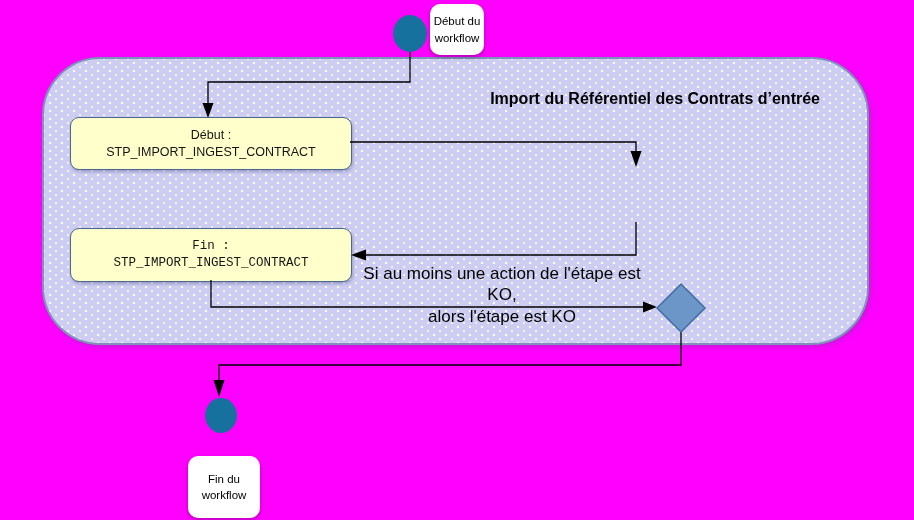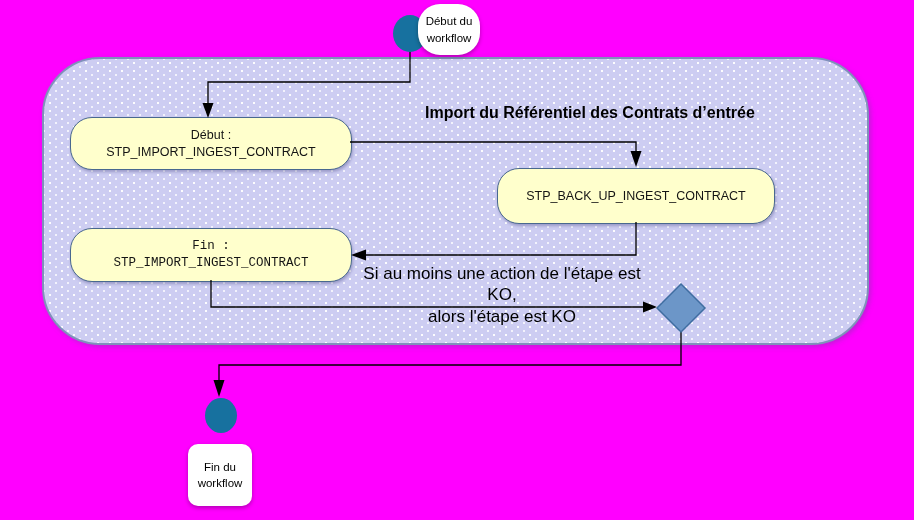--- a/index.html
+++ b/index.html
@@ -14,49 +14,49 @@
     background-image:
       radial-gradient(circle, rgba(255,255,255,0.95) 1px, rgba(255,255,255,0) 1.4px),
       radial-gradient(circle, rgba(255,255,255,0.75) 1px, rgba(255,255,255,0) 1.4px);
     background-size:12px 8px, 12px 8px;
     background-position:0 0, 6px 4px;
     border:2px solid #8091bb;
     border-radius:58px;
     box-shadow:2px 2px 5px rgba(80,80,140,0.35);
   }
   .title {
-    position:absolute; left:425px; top:104px; width:395px;
-    text-align:left; font-size:16px; font-weight:bold; color:#000;
+    position:absolute; left:425px; top:90px; width:395px;
+    text-align:right; font-size:16px; font-weight:bold; color:#000;
   }
   .step {
     position:absolute;
     background:#ffffcc;
     border:1.5px solid #49688f;
-    border-radius:22px;
+    border-radius:9px;
     display:flex; flex-direction:column; align-items:center; justify-content:center;
     font-size:12.5px; color:#141414; line-height:1.35; text-align:center;
     box-shadow:1px 2px 3px rgba(60,60,120,0.35);
   }
   .step-begin  { left:70px;  top:117px; width:280px; height:51px; }
   .step-backup { left:497px; top:168px; width:276px; height:54px; }
   .step-end    { left:70px;  top:228px; width:280px; height:52px;font-family:Liberation Mono, monospace; }
   .terminal {
     position:absolute; background:#17719f; border-radius:50%;
   }
   .terminal-start { left:393px; top:15px;  width:34px; height:37px; }
   .terminal-end   { left:205px; top:398px; width:32px; height:35px; }
   .float-label {
     position:absolute; background:#ffffff; border-radius:10px;
     box-shadow:0 2px 4px rgba(0,0,0,0.30);
     display:flex; align-items:center; justify-content:center;
     font-size:11.5px; color:#000; text-align:center;
     white-space:pre-line; line-height:1.4;
   }
-  .label-start { left:418px; top:4px;   width:62px; height:51px;border-radius:22px; }
-  .label-end   { left:188px; top:444px; width:64px; height:62px; }
+  .label-start { left:430px; top:4px;   width:54px; height:51px; }
+  .label-end   { left:188px; top:456px; width:72px; height:62px; }
   .annotation {
     position:absolute; left:352px; top:263px; width:300px;
     text-align:center; font-size:17px; color:#000;
     white-space:pre-line; line-height:1.25;
   }
   .edges {
     position:absolute; left:0; top:0; pointer-events:none;
   }
 </style>
 </head>
@@ -70,23 +70,20 @@
 
   <div class="terminal terminal-start"></div>
   <div class="float-label label-start">Début du
 workflow</div>
 
   <div class="step step-begin">
     <span>Début :</span>
     <span>STP_IMPORT_INGEST_CONTRACT</span>
   </div>
 
-  <div class="step step-backup">
-    <span>STP_BACK_UP_INGEST_CONTRACT</span>
-  </div>
 
   <div class="step step-end">
     <span>Fin :</span>
     <span>STP_IMPORT_INGEST_CONTRACT</span>
   </div>
 
   <div class="annotation">Si au moins une action de l'étape est KO,
 alors l'étape est KO</div>
 
   <div class="terminal terminal-end"></div>

